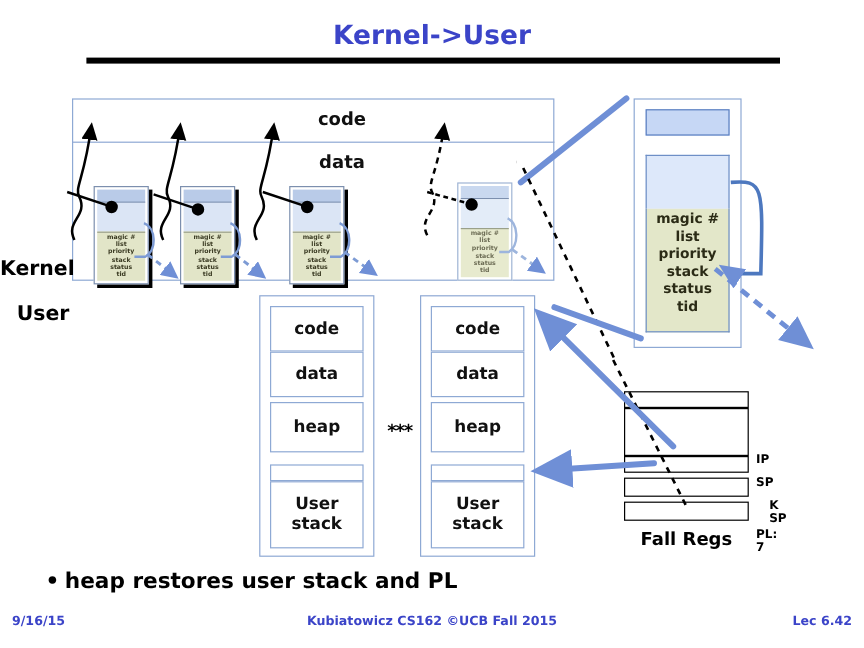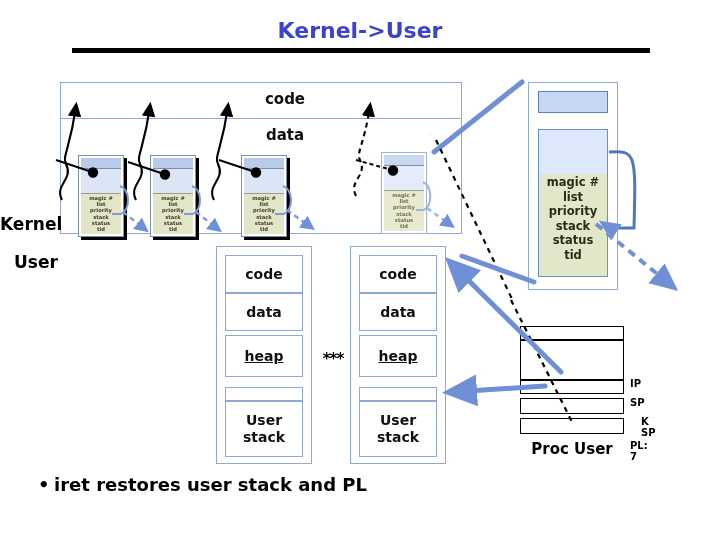--- a/index.html
+++ b/index.html
@@ -117,21 +117,21 @@
   }
   .seg{
     position:absolute;left:8px;width:78px;
     border:1px solid #8ea9d4;background:#fff;box-sizing:border-box;
     font-size:14px;font-weight:bold;color:#111;
     text-align:center;
     display:flex;align-items:center;justify-content:center;
   }
   .seg.code{top:8px;height:38px;}
   .seg.data{top:46px;height:38px;}
-  .seg.heap{top:88px;height:42px;text-decoration:underline;}
+  .seg.heap{top:88px;height:42px;}
   .seg.gap{top:140px;height:14px;}
   .seg.ustack{top:154px;height:56px;line-height:17px;}
   .seg.ustack span{display:block;}
 
   .stars{
     position:absolute;left:318px;top:350px;width:30px;text-align:center;
     font-size:15px;font-weight:bold;color:#000;letter-spacing:-1px;
   }
   .reg-row{
     position:absolute;left:520px;width:104px;
@@ -263,26 +263,31 @@
 
   <div class="reg-row r0"></div>
   <div class="reg-row r1"></div>
   <div class="reg-row r2"></div>
   <div class="reg-row r3"></div>
   <div class="reg-row r4"></div>
   <div class="reg-label rl-ip">IP</div>
   <div class="reg-label rl-sp">SP</div>
   <div class="reg-label rl-ksp">K SP</div>
   <div class="reg-label rl-pl">PL: 7</div>
-  <div class="procregs-cap">Proc User</div>
+  <div class="procregs-cap">Fall Regs</div>
 
   <div class="bullet">
-    <span class="dot">•</span><span>iret restores user stack and PL</span>
-  </div>
-
+    <span class="dot">•</span><span>heap restores user stack and PL</span>
+  </div>
+
+  <div class="footer">
+    <span class="f-date">9/16/15</span>
+    <span class="f-center">Kubiatowicz CS162 ©UCB Fall 2015</span>
+    <span class="f-lec">Lec 6.42</span>
+  </div>
 
   <svg class="overlay" viewBox="0 0 720 540">
     <defs>
       <marker id="ablk" markerWidth="7" markerHeight="7" refX="5" refY="3.2" orient="auto">
         <path d="M0,0 L7,3.2 L0,6.4 z" fill="#000"></path>
       </marker>
       <marker id="ablu" markerWidth="7" markerHeight="7" refX="5" refY="3.2" orient="auto">
         <path d="M0,0 L7,3.2 L0,6.4 z" fill="#6f8fd6"></path>
       </marker>
       <marker id="ablu2" markerWidth="6" markerHeight="6" refX="4.5" refY="3" orient="auto">

